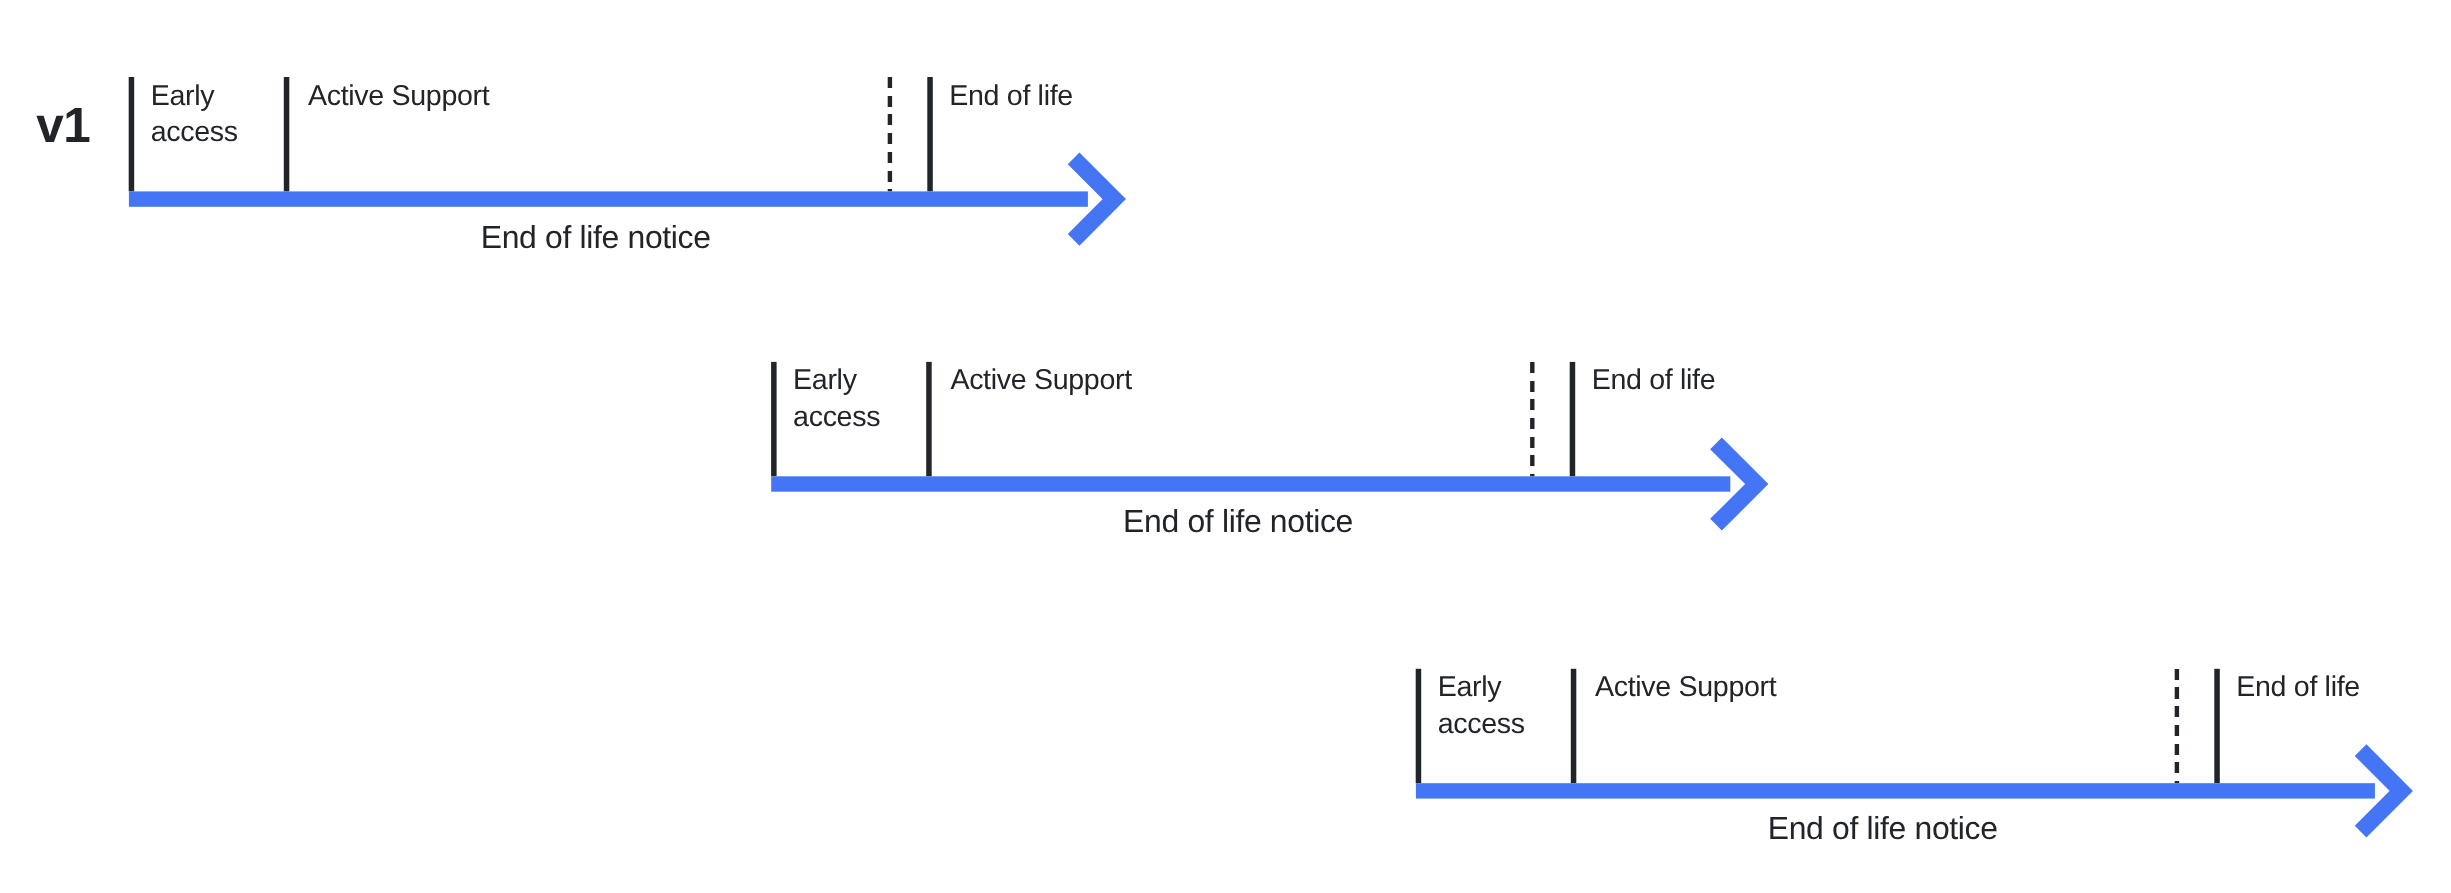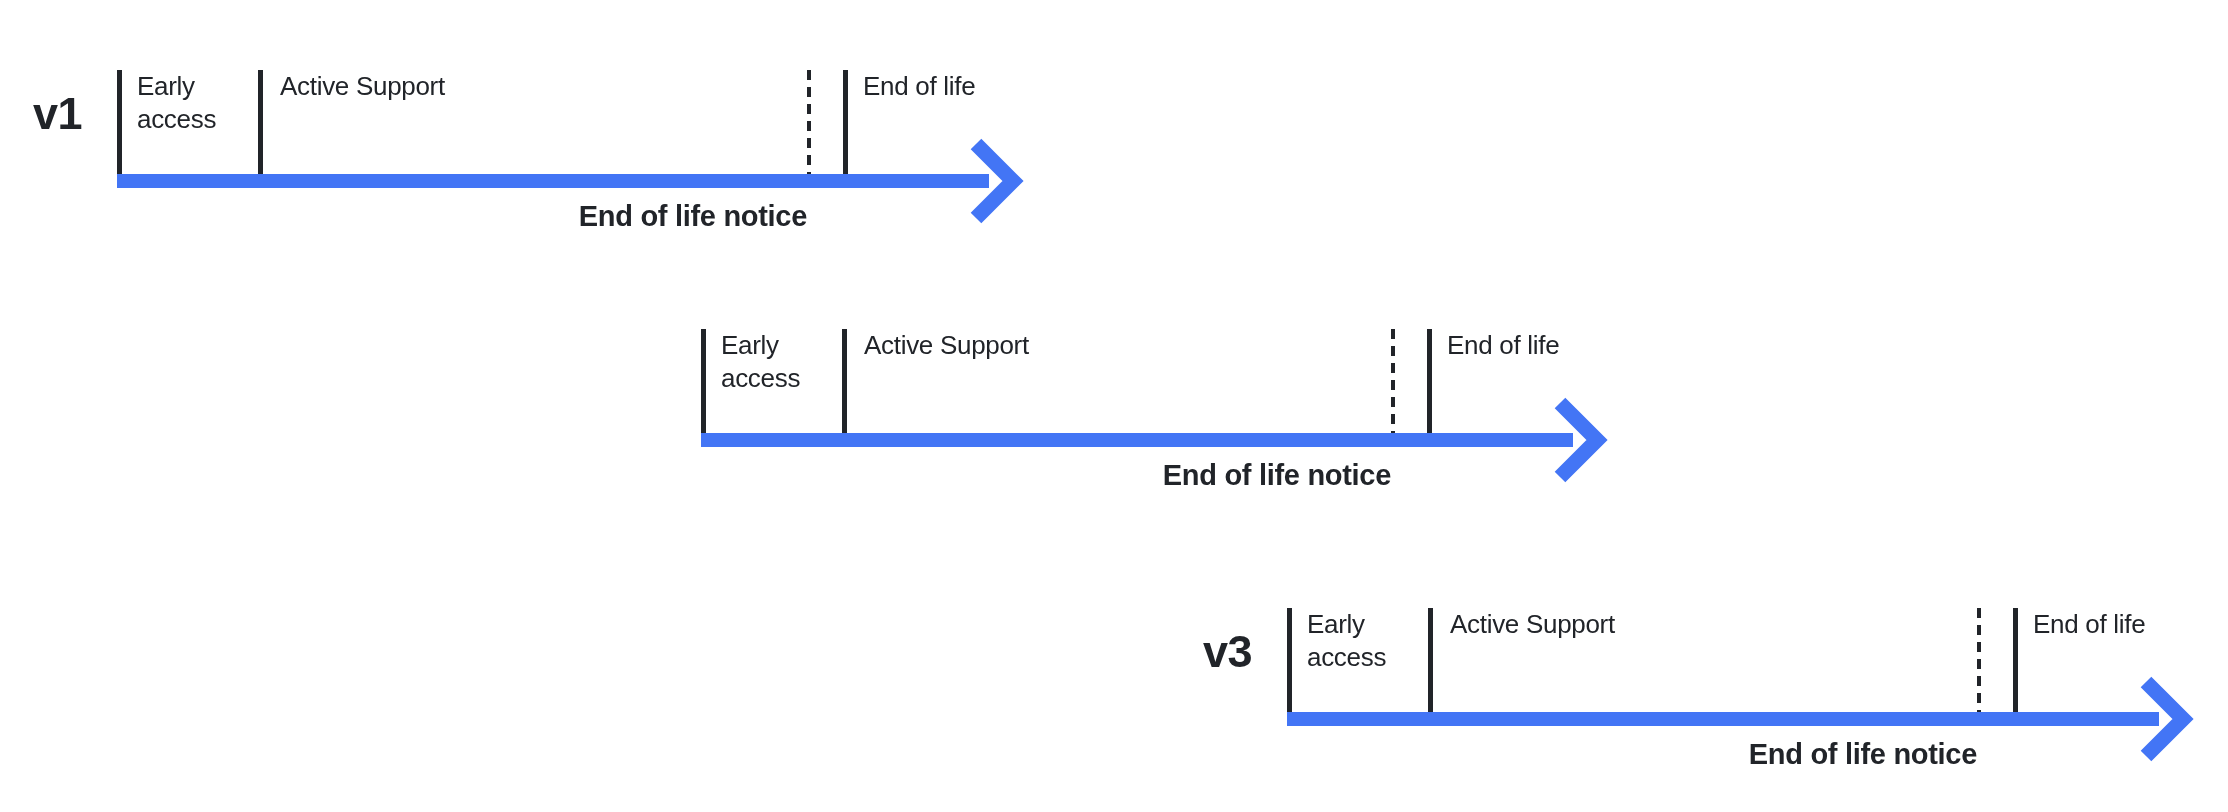--- a/index.html
+++ b/index.html
@@ -79,23 +79,23 @@
     width: 920px;
     height: 90px;
     color: var(--accent-blue, #4375f5);
     display: block;
   }
   .notice-label {
     position: absolute;
     left: 320px;
     top: 130px;
     width: 370px;
-    text-align: right;
+    text-align: left;
     font-size: 29px;
-    font-weight: 700;
+    font-weight: 400;
     line-height: 33px;
     letter-spacing: -0.3px;
     white-space: nowrap;
   }
 </style>
 </head>
 <body>
 
 <div class="canvas">
 
@@ -124,21 +124,20 @@
     <div class="phase-label active">Active Support</div>
     <div class="phase-label eol">End of life</div>
     <svg class="arrow-svg" viewBox="0 0 920 90" xmlns="http://www.w3.org/2000/svg" aria-hidden="true">
       <rect x="0" y="38" width="872" height="14" fill="currentColor"></rect>
       <polyline points="859,8 896,45 859,82" fill="none" stroke="currentColor" stroke-width="15" stroke-linecap="butt" stroke-linejoin="miter"></polyline>
     </svg>
     <div class="notice-label">End of life notice</div>
   </div>
 
   <div class="timeline row-3">
-    <div class="version-label">v3</div>
     <div class="tick tick-start"></div>
     <div class="tick tick-mid"></div>
     <div class="dashed-marker"></div>
     <div class="tick tick-eol"></div>
     <div class="phase-label early">Early access</div>
     <div class="phase-label active">Active Support</div>
     <div class="phase-label eol">End of life</div>
     <svg class="arrow-svg" viewBox="0 0 920 90" xmlns="http://www.w3.org/2000/svg" aria-hidden="true">
       <rect x="0" y="38" width="872" height="14" fill="currentColor"></rect>
       <polyline points="859,8 896,45 859,82" fill="none" stroke="currentColor" stroke-width="15" stroke-linecap="butt" stroke-linejoin="miter"></polyline>

